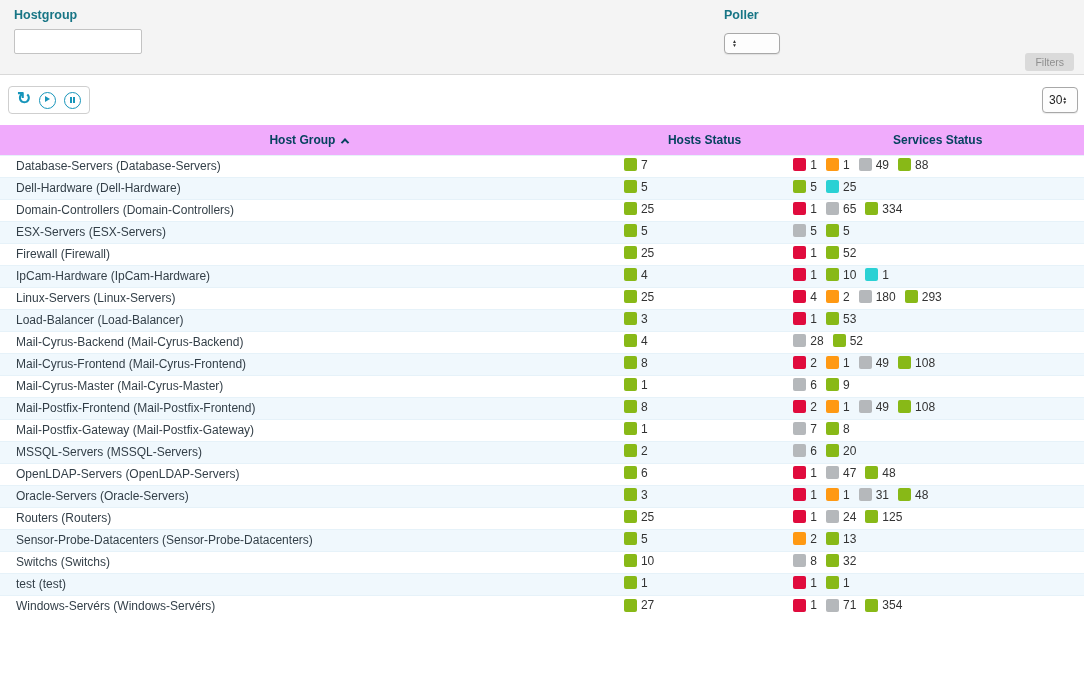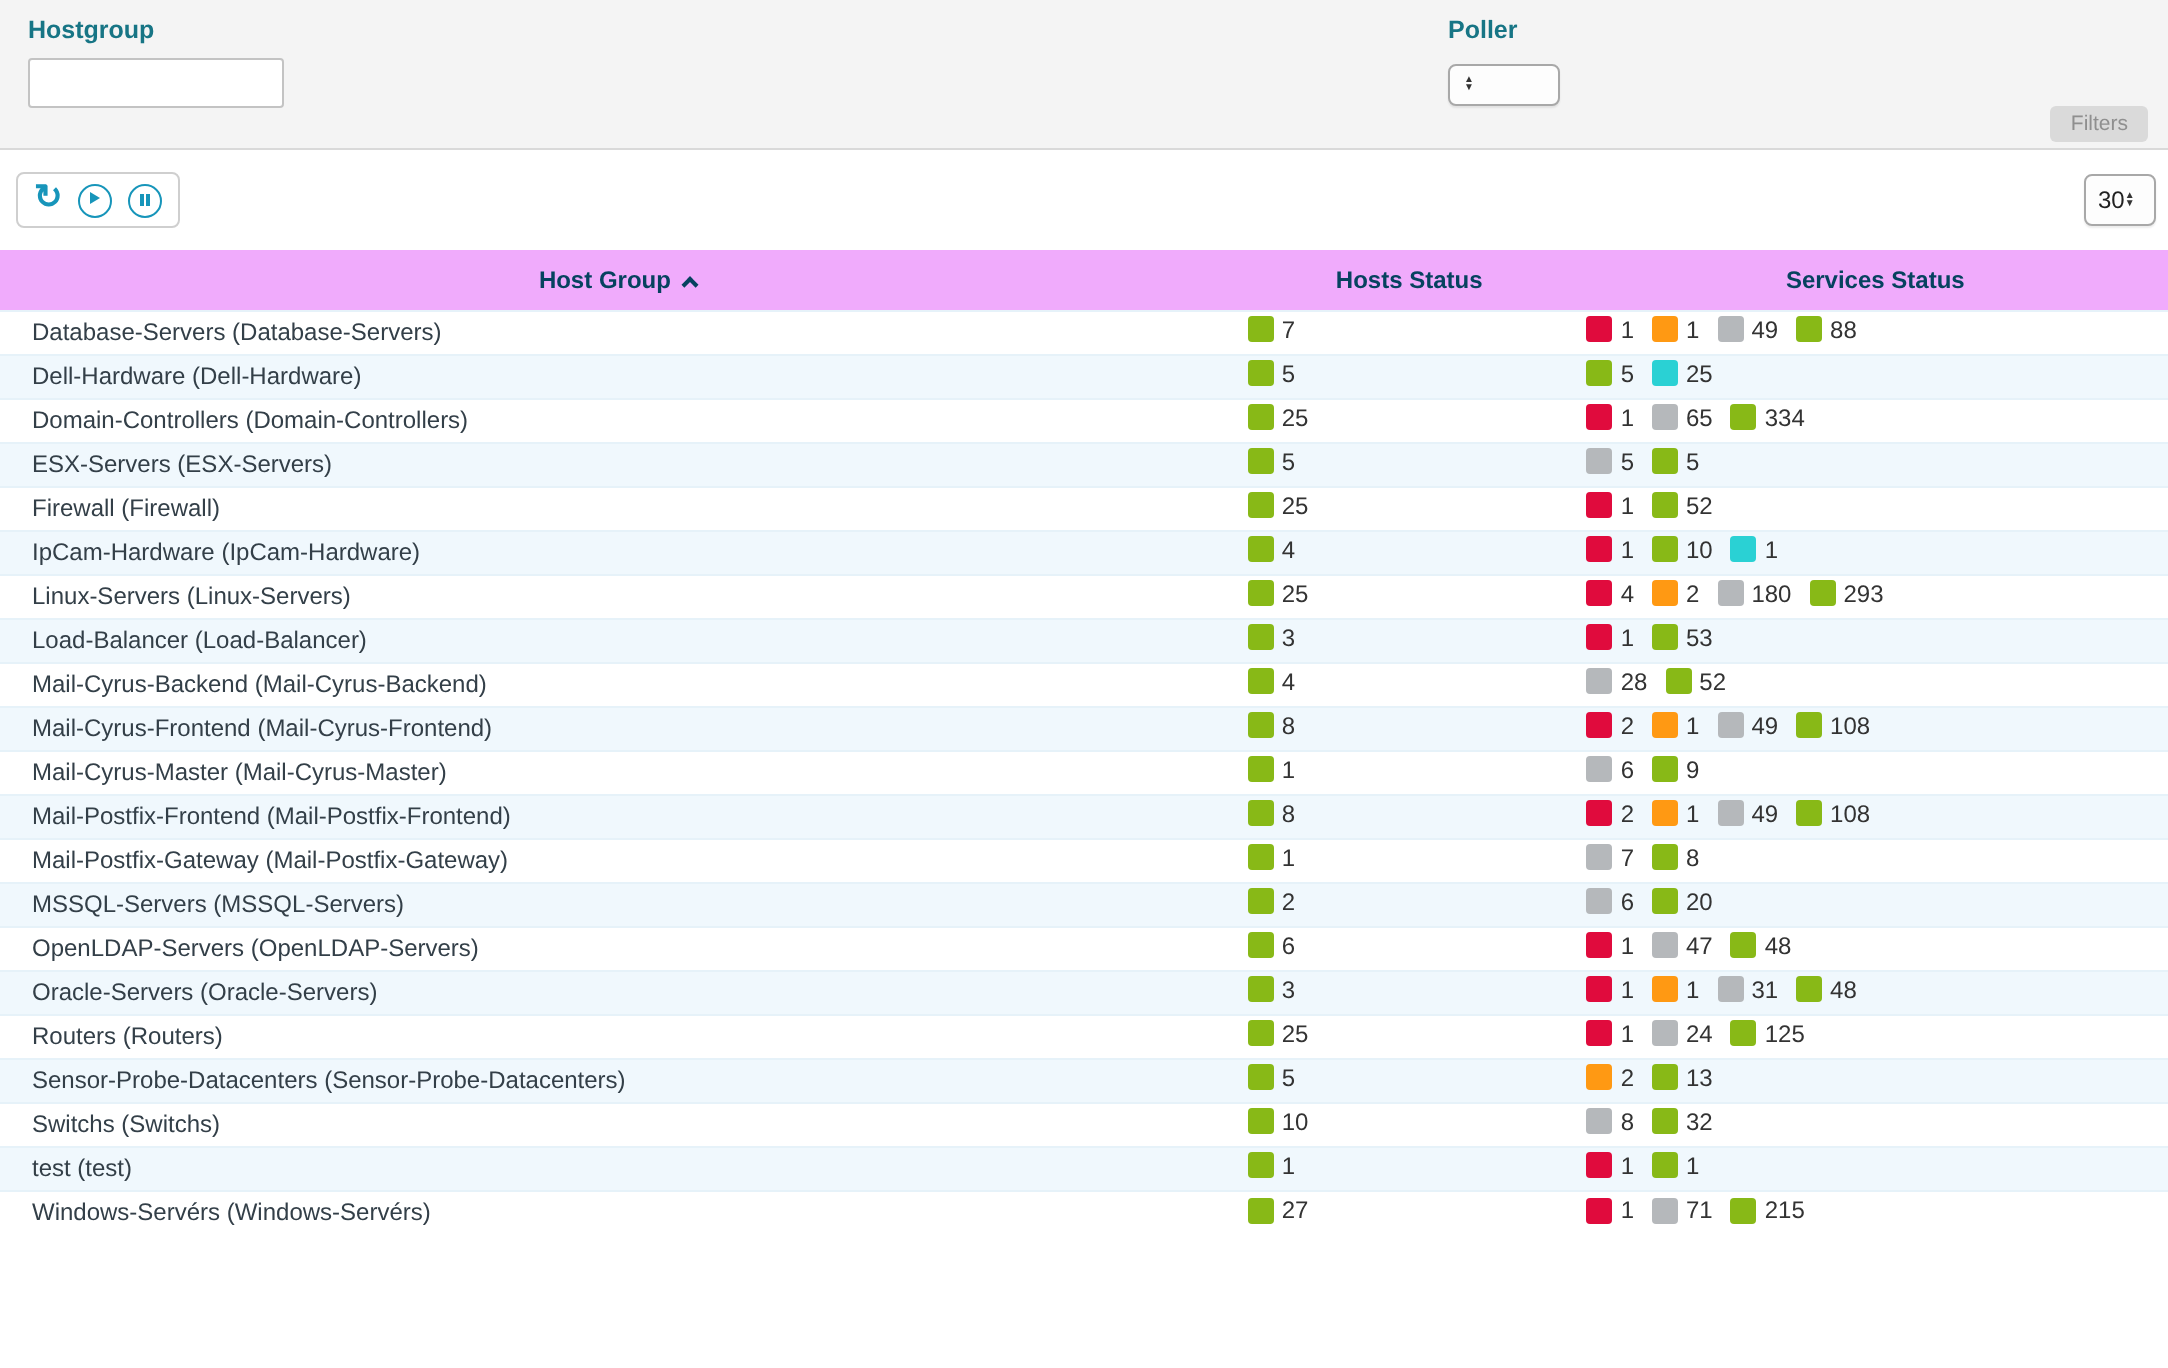--- a/index.html
+++ b/index.html
@@ -453,19 +453,19 @@
               <span class="count">27</span>
             </span></td>
           <td class="col-svc"><span class="badge">
               <span class="sq" style="background: rgb(224, 11, 61);"></span>
               <span class="count">1</span>
             </span><span class="badge">
               <span class="sq" style="background: rgb(181, 184, 187);"></span>
               <span class="count">71</span>
             </span><span class="badge">
               <span class="sq" style="background: rgb(136, 185, 23);"></span>
-              <span class="count">215</span>
+              <span class="count">354</span>
             </span></td>
         </tr>
       </tbody>
   </table>
 
 </div>
 
 </body></html>

